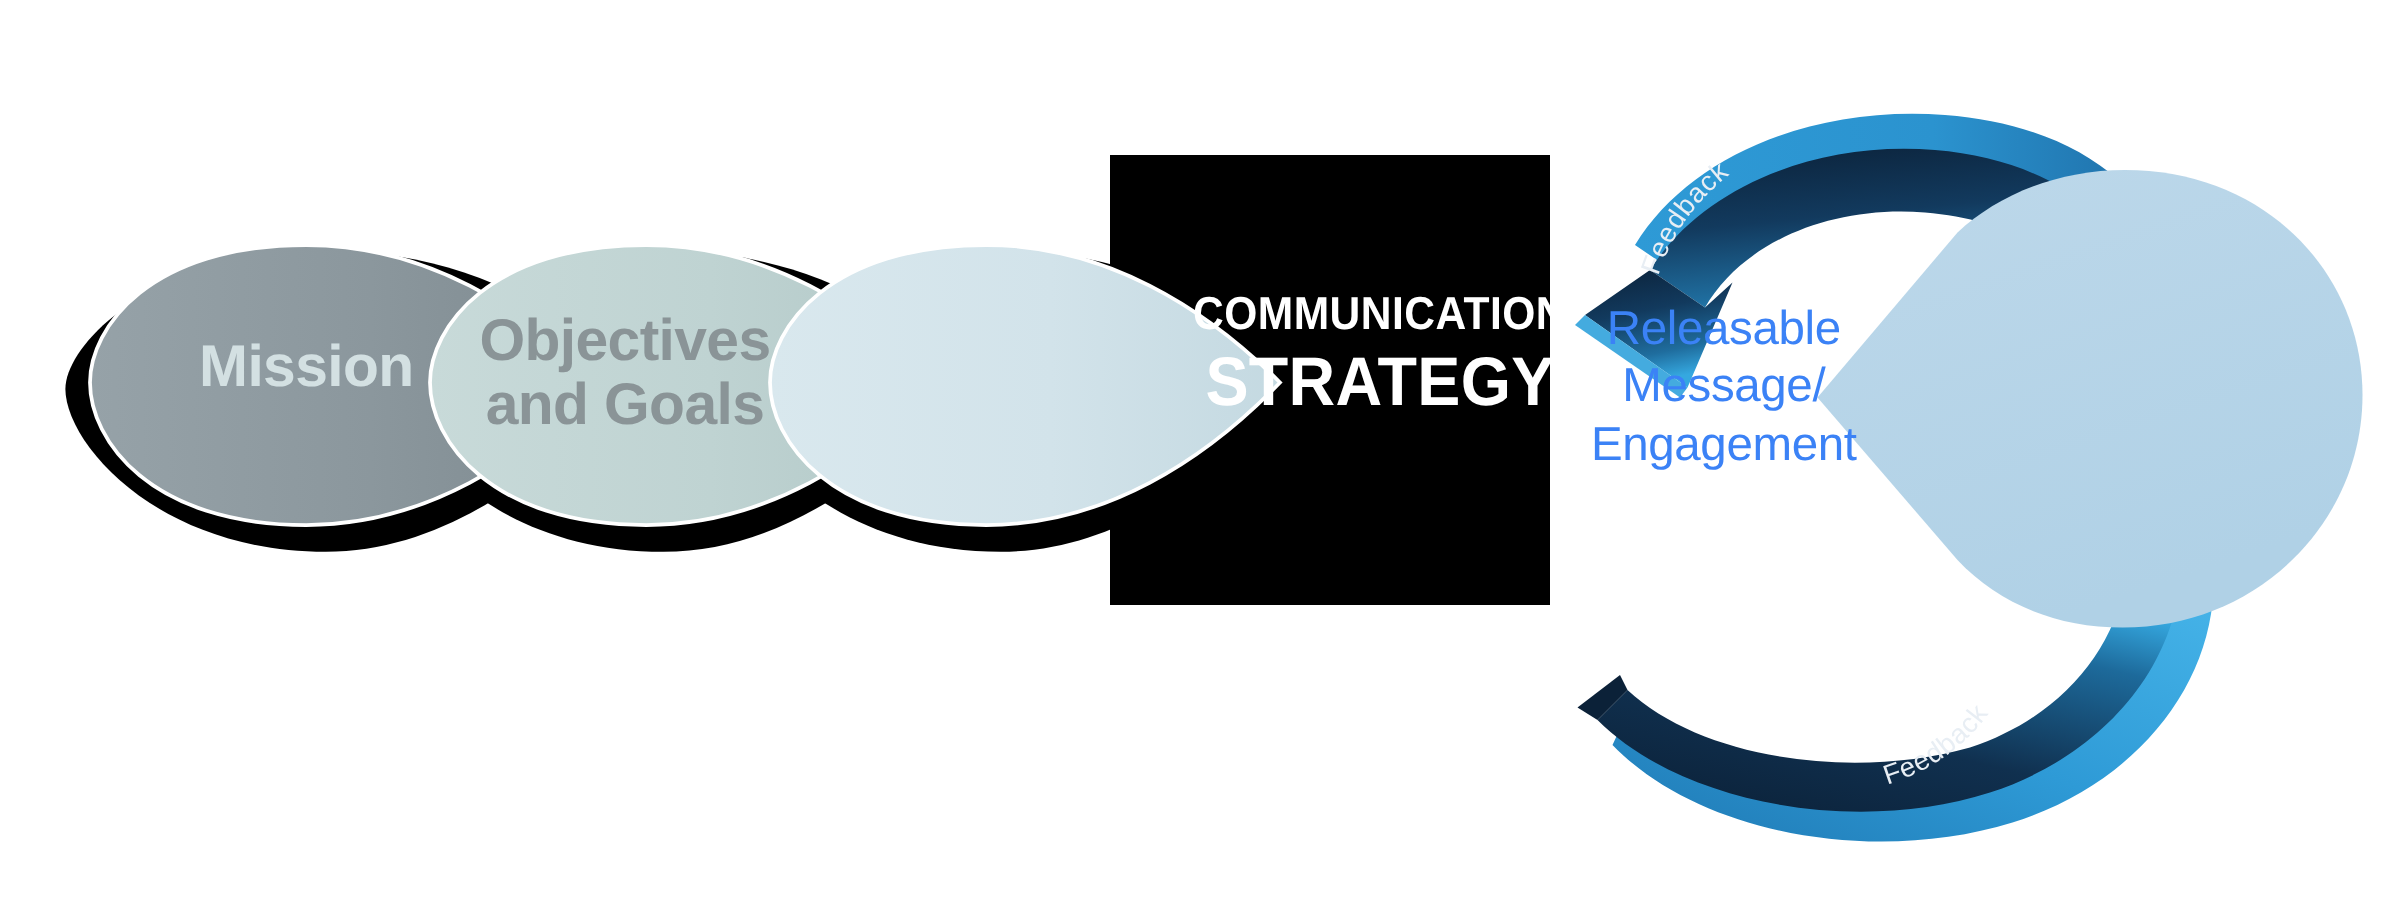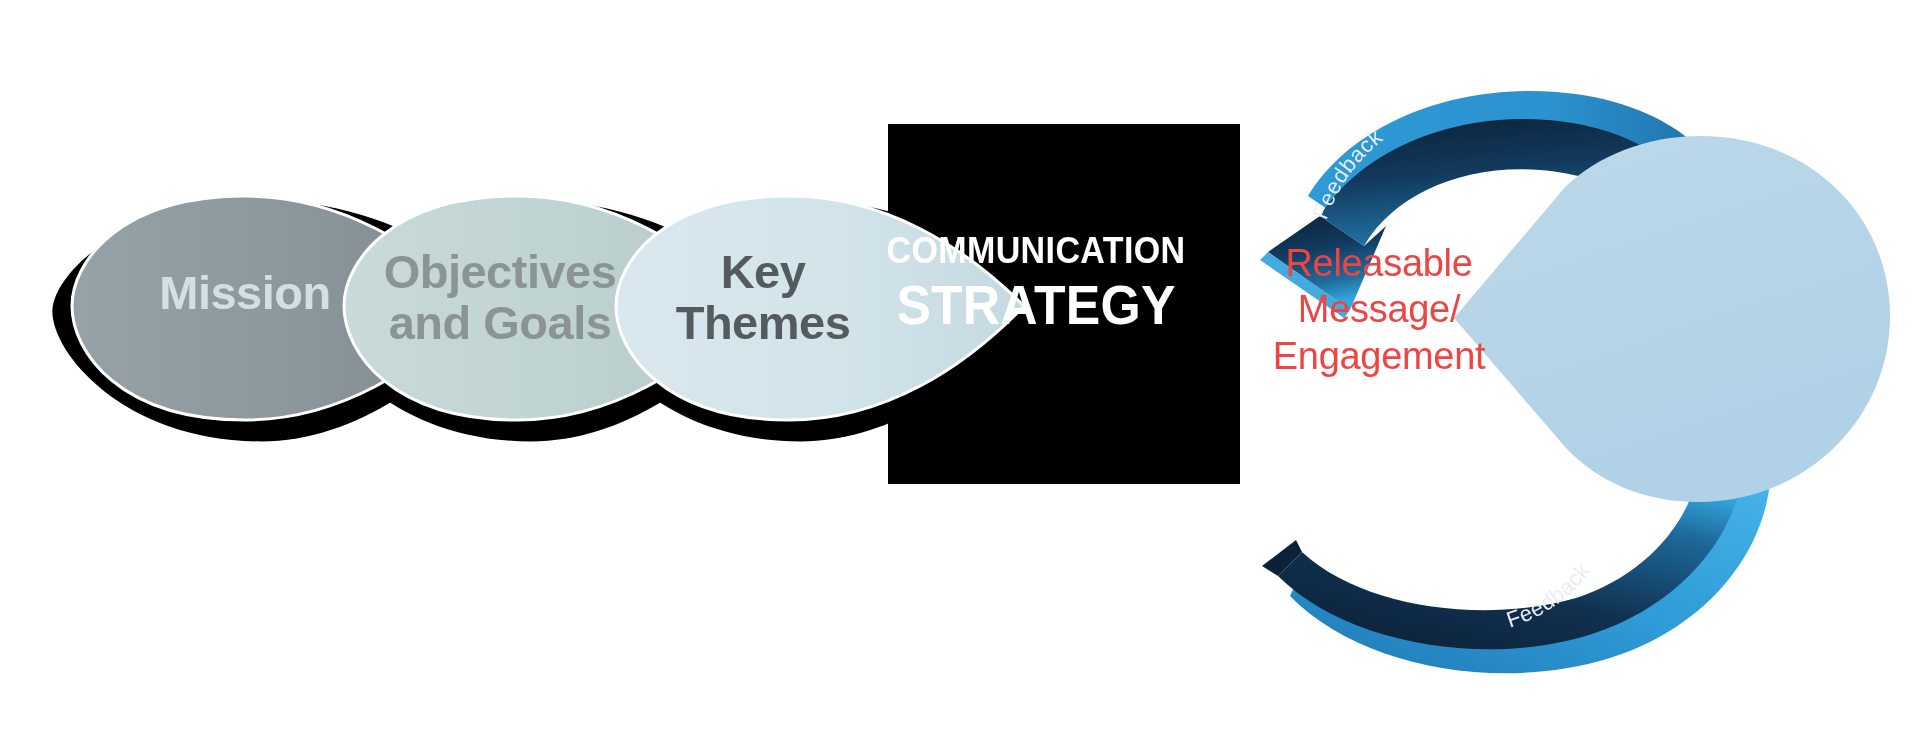--- a/index.html
+++ b/index.html
@@ -59,21 +59,21 @@
     left: 638px;
     top: 247px;
     width: 250px;
     font-size: 47px;
     color: #545b5e;
     letter-spacing: -0.5px;
   }
   
   #core-box-text {
     position: absolute;
-    left: 860px;
+    left: 928px;
     top: 230px;
     width: 352px;
     text-align: center;
     pointer-events: none;
   }
   #core-line-1 {
     display: block;
     color: #ffffff;
     font-size: 37px;
     font-weight: bold;
@@ -93,21 +93,21 @@
     font-family: "Liberation Sans", sans-serif;
     transform: scaleX(0.94);
   }
   
   #label-releasable {
     left: 1254px;
     top: 240px;
     width: 250px;
     font-size: 38px;
     font-weight: normal;
-    color: #ef4444;
+    color: #3b82f6;
     line-height: 1.22;
     letter-spacing: -0.3px;
   }
   .fb-text {
     font-family: "Liberation Sans", sans-serif;
     font-size: 22px;
     fill: #e8eef4;
     letter-spacing: 0.6px;
   }
 </style>
@@ -269,22 +269,20 @@
                C 884,420  964,368  1024,306
                C 964,246  884,196  789,196 Z" fill="url(#grad-stage3)" stroke="#ffffff" stroke-width="3"></path>
     </g>
   </svg>
 
   <div class="flow-label" id="label-objectives">Objectives
 and Goals</div>
 
   <div class="flow-label" id="label-mission">Mission</div>
 
-  <div class="flow-label" id="label-keythemes">Key
-Themes</div>
 
   <div id="core-box-text">
     <span id="core-line-1">COMMUNICATION</span>
     <span id="core-line-2">STRATEGY</span>
   </div>
 
   <div class="flow-label" id="label-releasable">Releasable
 Message/
 Engagement</div>
 

